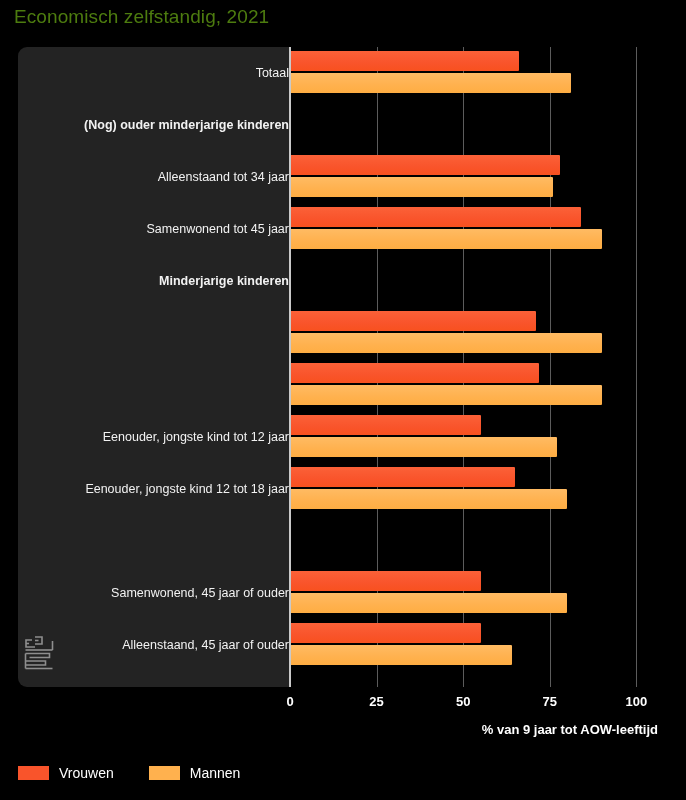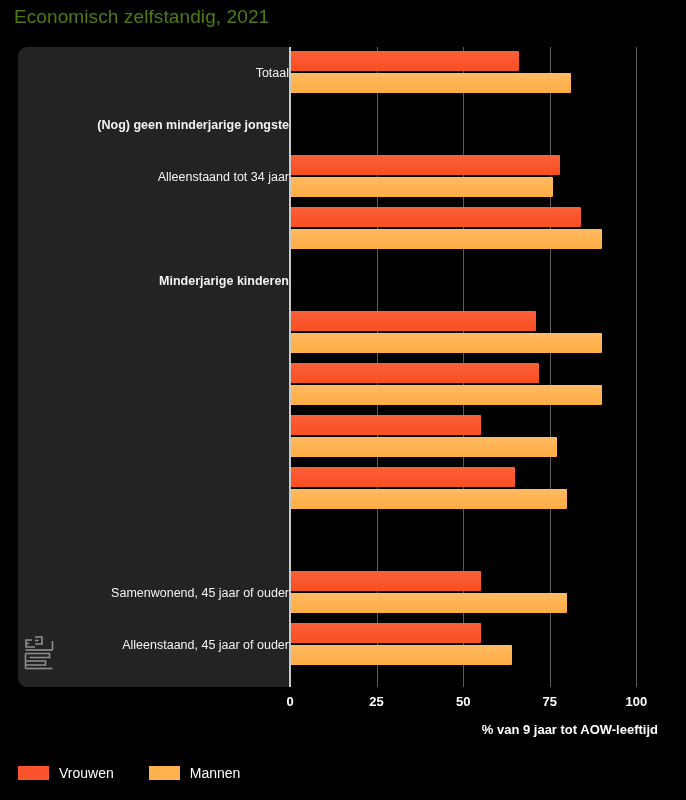--- a/index.html
+++ b/index.html
@@ -197,31 +197,32 @@
   <div class="axis-line"></div>
   <div id="rows">
       <div class="row" style="top: 0px;">
         <div class="row-label total">Totaal</div>
         <div class="bar-group">
           <div class="bar vrouwen" title="Vrouwen: 66" style="left: 0px; width: 228.6px;"></div>
           <div class="bar mannen" title="Mannen: 81" style="left: 0px; width: 280.555px;"></div>
         </div>
       </div>
       <div class="row" style="top: 52px;">
-        <div class="row-label header">(Nog) geen minderjarige jongste</div>
+        <div class="row-label header">(Nog) ouder minderjarige kinderen</div>
         <div class="bar-group"></div>
       </div>
       <div class="row" style="top: 104px;">
         <div class="row-label">Alleenstaand tot 34 jaar</div>
         <div class="bar-group">
           <div class="bar vrouwen" title="Vrouwen: 78" style="left: 0px; width: 270.164px;"></div>
           <div class="bar mannen" title="Mannen: 76" style="left: 0px; width: 263.236px;"></div>
         </div>
       </div>
       <div class="row" style="top: 156px;">
+        <div class="row-label">Samenwonend tot 45 jaar</div>
         <div class="bar-group">
           <div class="bar vrouwen" title="Vrouwen: 84" style="left: 0px; width: 290.945px;"></div>
           <div class="bar mannen" title="Mannen: 90" style="left: 0px; width: 311.727px;"></div>
         </div>
       </div>
       <div class="row" style="top: 208px;">
         <div class="row-label header">Minderjarige kinderen</div>
         <div class="bar-group"></div>
       </div>
       <div class="row" style="top: 260px;">
@@ -230,26 +231,28 @@
           <div class="bar mannen" title="Mannen: 90" style="left: 0px; width: 311.727px;"></div>
         </div>
       </div>
       <div class="row" style="top: 312px;">
         <div class="bar-group">
           <div class="bar vrouwen" title="Vrouwen: 72" style="left: 0px; width: 249.382px;"></div>
           <div class="bar mannen" title="Mannen: 90" style="left: 0px; width: 311.727px;"></div>
         </div>
       </div>
       <div class="row" style="top: 364px;">
+        <div class="row-label">Eenouder, jongste kind tot 12 jaar</div>
         <div class="bar-group">
           <div class="bar vrouwen" title="Vrouwen: 55" style="left: 0px; width: 190.5px;"></div>
           <div class="bar mannen" title="Mannen: 77" style="left: 0px; width: 266.7px;"></div>
         </div>
       </div>
       <div class="row" style="top: 416px;">
+        <div class="row-label">Eenouder, jongste kind 12 tot 18 jaar</div>
         <div class="bar-group">
           <div class="bar vrouwen" title="Vrouwen: 65" style="left: 0px; width: 225.136px;"></div>
           <div class="bar mannen" title="Mannen: 80" style="left: 0px; width: 277.091px;"></div>
         </div>
       </div>
       <div class="row" style="top: 468px;">
         <div class="bar-group"></div>
       </div>
       <div class="row" style="top: 520px;">
         <div class="row-label">Samenwonend, 45 jaar of ouder</div>

